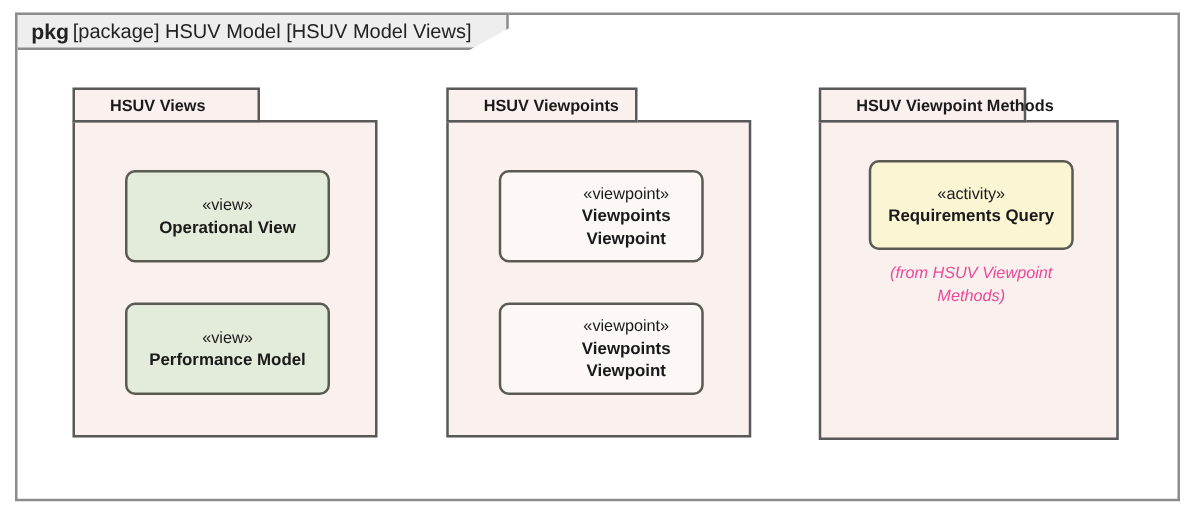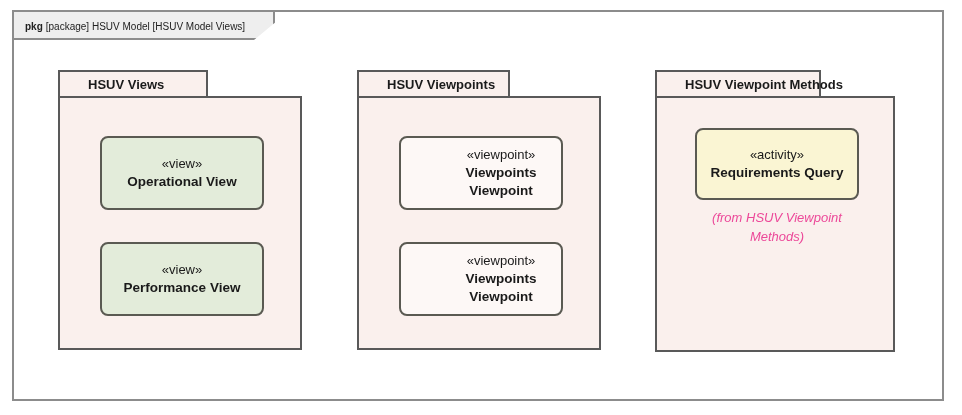--- a/index.html
+++ b/index.html
@@ -49,26 +49,26 @@
     content: "";
     position: absolute;
     left: 0; top: 0; right: 0; bottom: 0;
     pointer-events: none;
     border-right: 2px solid #8c8c8c;
     border-bottom: 2px solid #8c8c8c;
     clip-path: polygon(0 0, 100% 0, 100% 42%, 92% 100%, 0 100%);
   }
   .tab-kind {
     font-weight: bold;
-    font-size: 10px;
+    font-size: 17px;
     color: #222222;
     letter-spacing: 0px;
   }
   .tab-title {
-    font-size: 10px;
+    font-size: 16px;
     color: #222222;
     margin-left: 3px;
   }
 
   
   .package {
     position: absolute;
   }
   .pkg-tab {
     position: absolute;
@@ -156,21 +156,21 @@
   </div>
   <div class="pkg-body" style="top:26px; width:244px; height:254px;"></div>
 
   <div class="elem-box view" style="left:42px; top:66px; width:164px; height:74px;">
     <span class="elem-stereotype">«view»</span>
     <span class="elem-name">Operational View</span>
   </div>
 
   <div class="elem-box view" style="left:42px; top:172px; width:164px; height:74px;">
     <span class="elem-stereotype">«view»</span>
-    <span class="elem-name">Performance View</span>
+    <span class="elem-name">Performance Model</span>
   </div>
 </div>
 
 <div class="package" style="left:357px; top:70px; width:244px; height:280px;">
   <div class="pkg-tab" style="width:153px;">
     <span class="pkg-tab-label">HSUV Viewpoints</span>
   </div>
   <div class="pkg-body" style="top:26px; width:244px; height:254px;"></div>
 
   <div class="elem-box viewpoint" style="left:42px; top:66px; width:164px; height:74px;">

